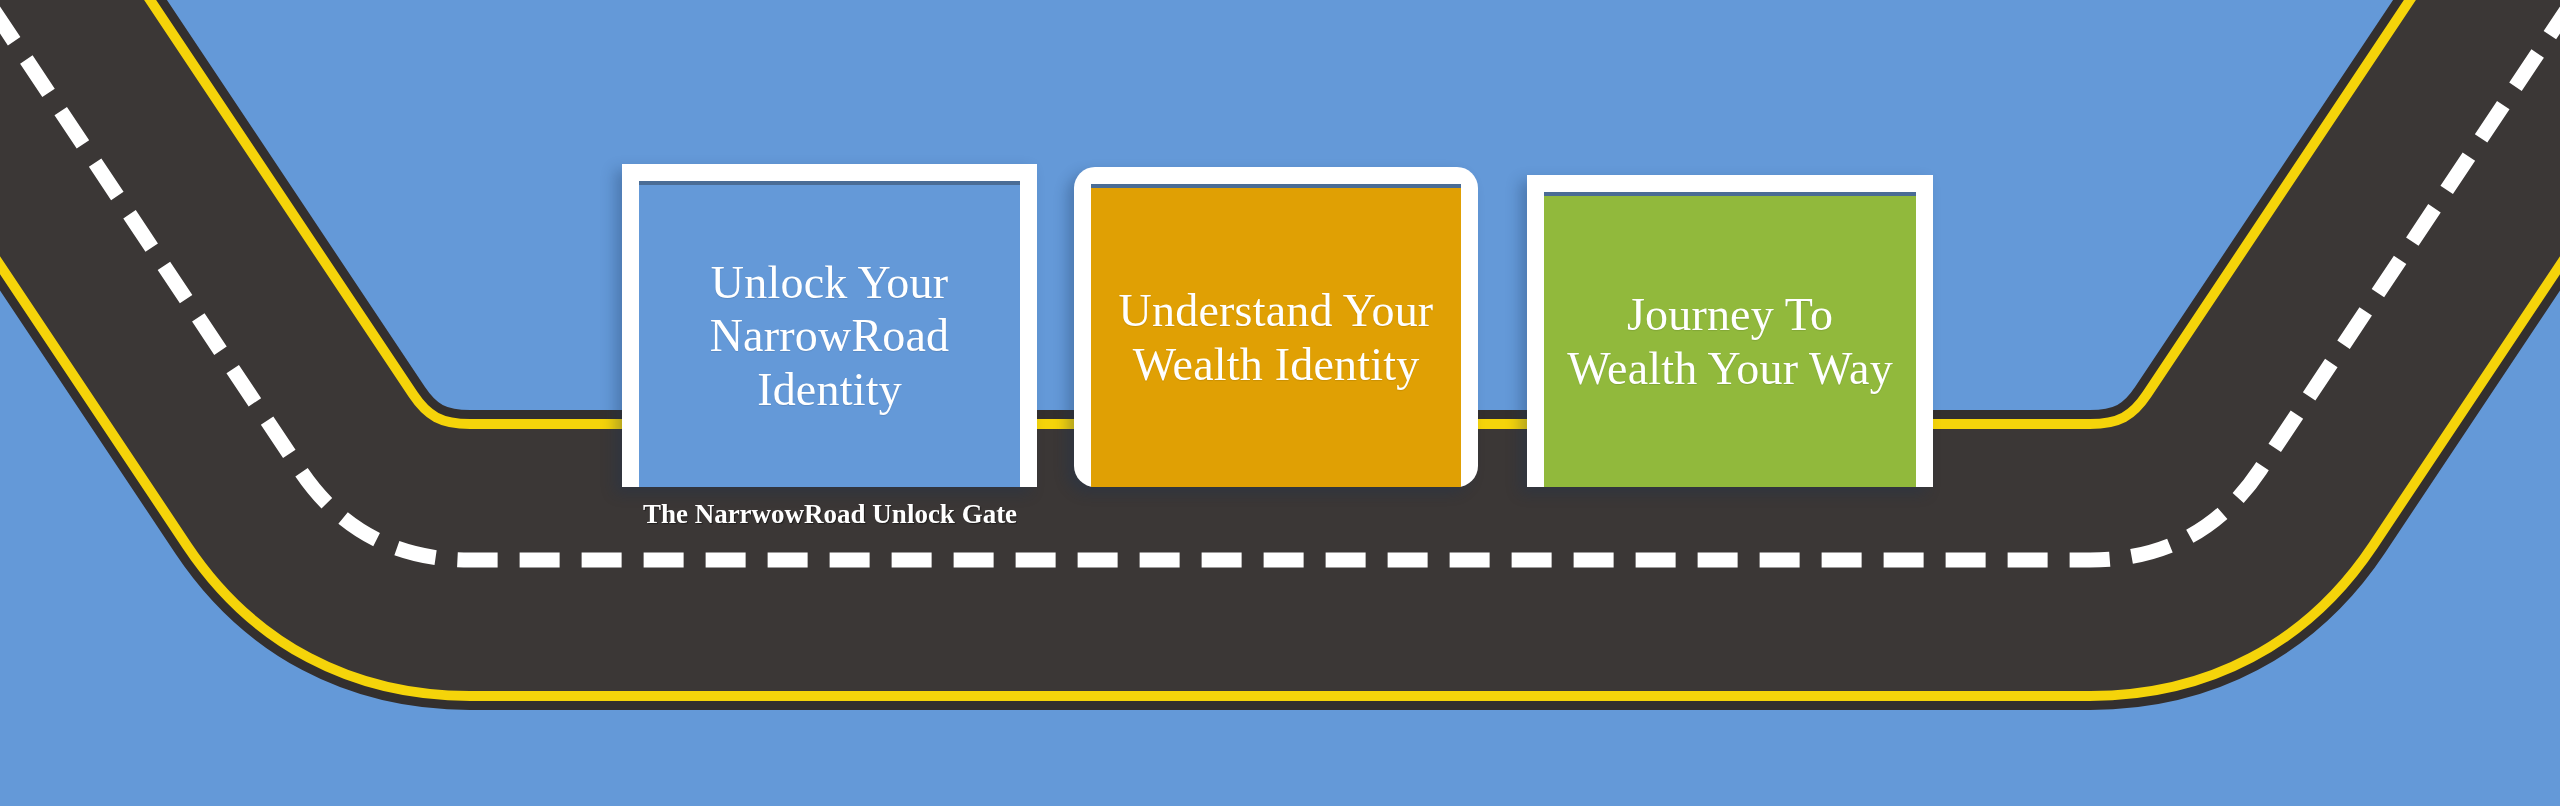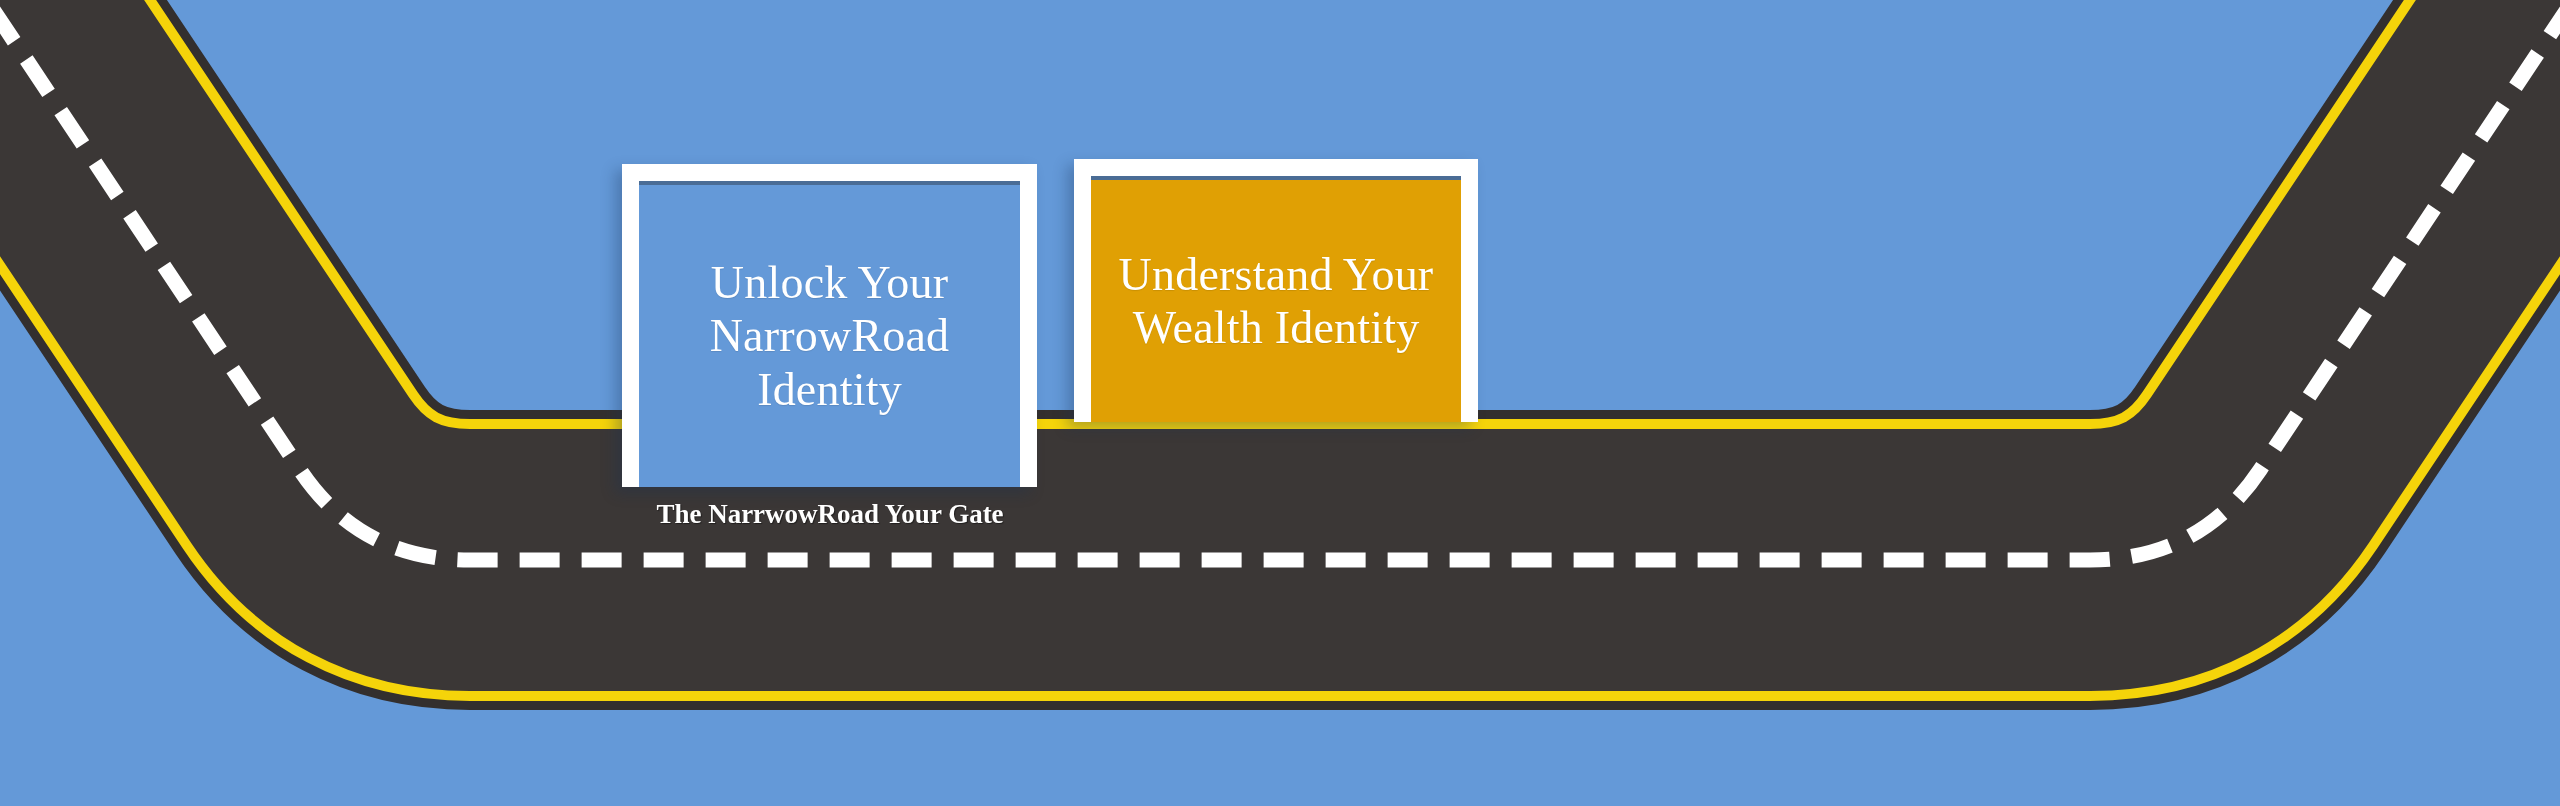--- a/index.html
+++ b/index.html
@@ -65,21 +65,21 @@
     line-height: 1.16;
     text-align: center;
     letter-spacing: 0.2px;
     padding: 0 14px;
     text-shadow: 0 1px 1px rgba(0,0,0,0.10);
     font-weight: 400;
   }
 
   
   #card-1 { left: 622px; top: 164px;  width: 415px; height: 323px; }
-  #card-2 { left: 1074px; top: 159px; width: 404px; height: 263px; }
+  #card-2 { left: 1074px; top: 167px; width: 404px; height: 320px; border-radius: 21px; }
   #card-3 { left: 1527px; top: 175px; width: 406px; height: 312px; }
 
   #card-1 .card-inner { background: #6499d8; }
   #card-2 .card-inner { background: #e0a004; }
   #card-3 .card-inner { background: #91b93c; }
 
   
   .captions {
     position: absolute;
     left: 0;
@@ -143,20 +143,25 @@
         <div class="card-title">Unlock Your NarrowRoad Identity</div>
       </div>
     </div>
 
     <div class="card" id="card-2">
       <div class="card-inner">
         <div class="card-title">Understand Your Wealth Identity</div>
       </div>
     </div>
 
+    <div class="card" id="card-3">
+      <div class="card-inner">
+        <div class="card-title">Journey To Wealth Your Way</div>
+      </div>
+    </div>
 
   </div>
 
   <div class="captions">
-    <div class="caption" id="caption-1">The NarrwowRoad Your Gate</div>
+    <div class="caption" id="caption-1">The NarrwowRoad Unlock Gate</div>
   </div>
 
 </div>
 
 </body></html>

